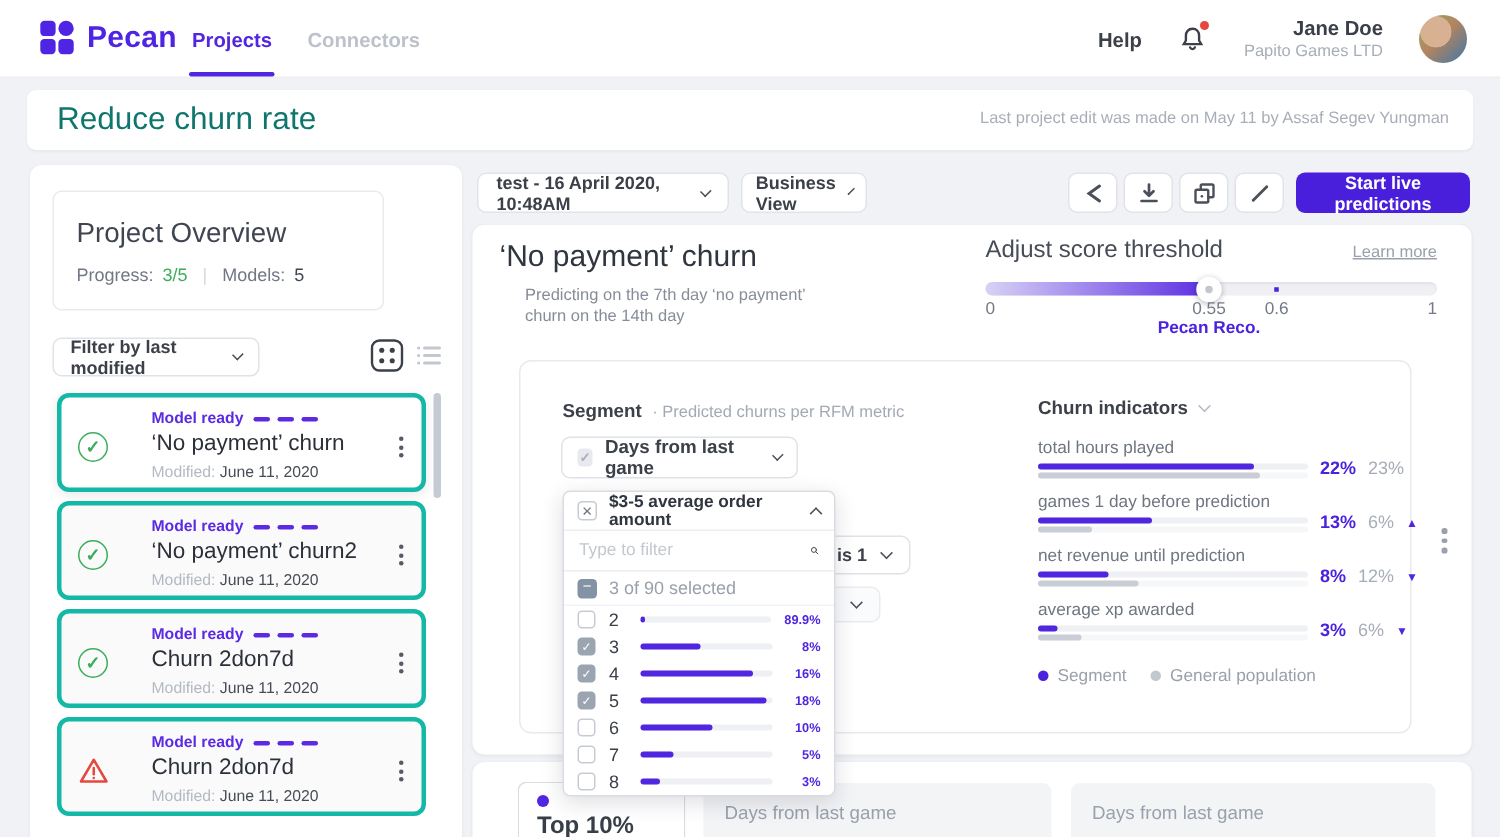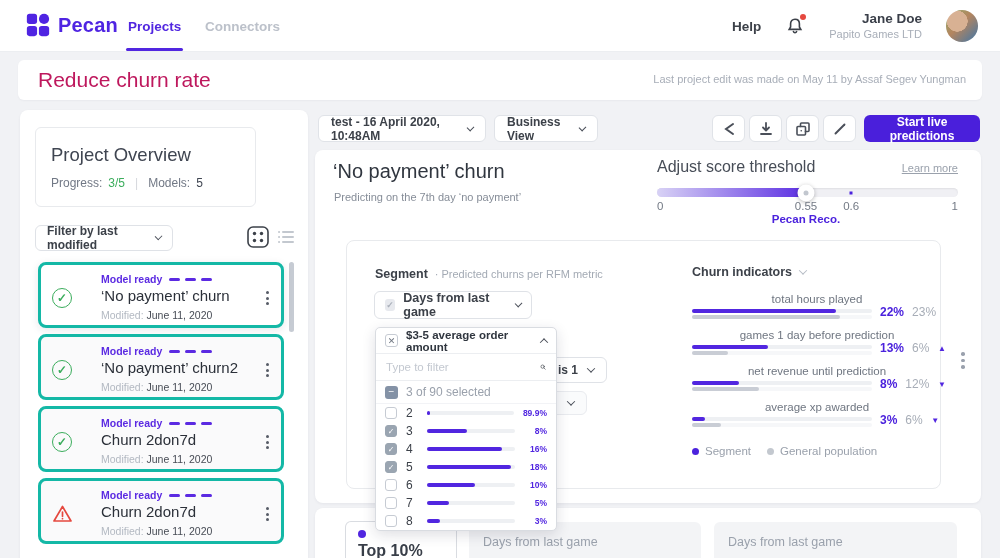--- a/index.html
+++ b/index.html
@@ -21,21 +21,21 @@
   .bell .dot { position:absolute; right:-1px; top:-2px; width:6px; height:6px; background:#e5483f; border-radius:50%; }
   .userblock { text-align:right; line-height:1.2; }
   .user-name { font-size:13.5px; font-weight:bold; color:#3a3f49; }
   .user-org { font-size:11px; color:#a8aeb8; }
   .avatar { width:32px; height:32px; border-radius:50%; background:
     radial-gradient(circle at 35% 35%, #d8b193 0 35%, transparent 36%),
     linear-gradient(135deg,#8fae6b 0%, #b4855f 45%, #3f76a8 100%); }
 
   
   .band { position:absolute; left:18px; top:60px; width:964px; height:40px; background:#fff; border-radius:6px; box-shadow:0 1px 2px rgba(30,30,60,.04); }
-  .band-title { position:absolute; left:20px; top:8px; font-size:21px; color:#be185d; font-weight:500; }
+  .band-title { position:absolute; left:20px; top:8px; font-size:21px; color:#0f766e; font-weight:500; }
   .band-note { position:absolute; right:16px; top:13px; font-size:11px; color:#a8aeb8; }
 
   
   .sidebar { position:absolute; left:20px; top:110px; width:288px; height:460px; background:#fff; border-radius:8px; box-shadow:0 1px 3px rgba(30,30,60,.06); }
   .ov-box { position:absolute; left:15px; top:17px; width:221px; height:80px; border:1px solid #e8eaed; border-radius:6px; }
   .ov-title { position:absolute; left:15px; top:16px; font-size:18.5px; color:#3f4551; }
   .ov-meta { position:absolute; left:15px; top:48px; font-size:12px; color:#717885; display:flex; gap:6px; align-items:center; }
   .ov-progress { color:#3bad5c; }
   .ov-div { color:#d5d8dd; margin:0 4px; }
   .ov-num { color:#3f4551; }
@@ -54,29 +54,29 @@
   .m-name { position:absolute; left:60px; top:22px; font-size:15px; color:#2b3039; }
   .m-mod { position:absolute; left:60px; top:44px; font-size:10.5px; color:#b3b9c2; }
   .m-mod b { color:#474c55; font-weight:500; }
   .kebab { position:absolute; right:12px; top:26px; display:flex; flex-direction:column; gap:2.5px; }
   .kebab i { width:3px; height:3px; border-radius:50%; background:#565b66; }
   .check-circle { width:20px; height:20px; border:1.8px solid #3bad5c; border-radius:50%; color:#3bad5c; font-size:12px; font-weight:bold; display:flex; align-items:center; justify-content:center; }
 
   
   .tbtn { position:absolute; top:115px; height:27px; background:#fff; border:1px solid #e0e3e8; border-radius:6px; display:flex; align-items:center; gap:10px; padding:0 12px; font-size:12px; font-weight:bold; color:#3c4149; }
   #dd-version { left:318px; width:168px; }
-  #dd-view { left:494px; width:104px; justify-content:center; }
+  #dd-view { left:494px; width:84px; justify-content:center; }
   .icon-btn { position:absolute; top:115px; width:33px; height:27px; background:#fff; border:1px solid #e0e3e8; border-radius:6px; display:flex; align-items:center; justify-content:center; }
   #btn-share{left:712px} #btn-download{left:749px} #btn-copy{left:786px} #btn-edit{left:823px}
   .primary-btn { position:absolute; left:864px; top:115px; width:116px; height:27px; background:#4a1fdb; border-radius:6px; color:#fff; font-size:12px; font-weight:bold; display:flex; align-items:center; justify-content:center; border:none; }
 
   
   .panel { position:absolute; left:315px; top:150px; width:666px; height:353px; background:#fff; border-radius:8px; box-shadow:0 1px 3px rgba(30,30,60,.06); }
   .p-title { position:absolute; left:18px; top:10px; font-size:20px; font-weight:500; color:#30363f; }
-  .p-sub { position:absolute; left:19px; top:40px; font-size:11px; color:#868d98; line-height:1.3; }
+  .p-sub { position:absolute; left:35px; top:40px; font-size:11px; color:#868d98; line-height:1.3; }
 
   .thr { position:absolute; left:342px; top:8px; width:301px; }
   .thr-title { font-size:16px; color:#474d57; }
   .thr-learn { position:absolute; right:0; top:4px; font-size:11px; color:#9aa1ac; text-decoration:underline; }
   .track { position:absolute; left:0; top:30px; width:301px; height:9px; border-radius:6px; background:#f0f0f4; box-shadow:inset 0 1px 2px rgba(0,0,0,.07); }
   .fill { height:100%; border-radius:6px 0 0 6px; background:linear-gradient(90deg,#d8d2f5,#5b2ee2); }
   .handle { position:absolute; top:50%; width:17px; height:17px; background:#fff; border-radius:50%; box-shadow:0 1px 4px rgba(0,0,0,.28); transform:translate(-50%,-50%); display:flex; align-items:center; justify-content:center; }
   .handle i { width:5px; height:5px; border-radius:50%; background:#c2c7cf; }
   .reco-dot { position:absolute; top:50%; width:3px; height:3px; background:#4b22dd; transform:translate(-50%,-50%); }
   .thr-lab { position:absolute; top:42px; font-size:11.5px; color:#737a85; }
@@ -91,21 +91,21 @@
   .seg-dd { position:absolute; left:27px; top:50px; width:158px; height:28px; border:1px solid #dfe2e7; border-radius:6px; background:#fff; display:flex; align-items:center; gap:8px; padding:0 10px; font-size:12.5px; font-weight:bold; color:#3c4149; }
   .mini-cb { width:12px; height:12px; border-radius:3px; background:#e7e9ee; color:#aab0ba; font-size:9px; display:flex; align-items:center; justify-content:center; }
   .seg-dd .chev { margin-left:auto; }
 
   .is-dd { position:absolute; left:152px; top:116px; width:108px; height:26px; border:1px solid #dfe2e7; border-radius:6px; background:#fff; display:flex; align-items:center; justify-content:flex-end; gap:10px; padding:0 12px; font-size:12px; font-weight:bold; color:#3c4149; z-index:2; }
   .dd2-ghost { position:absolute; left:152px; top:150px; width:88px; height:24px; border:1px solid #e9ebef; border-radius:6px; background:#fafbfc; display:flex; align-items:center; justify-content:flex-end; padding:0 12px; z-index:2; }
 
   
   .ci { position:absolute; left:344px; top:0; width:251px; height:100%; }
   .ci-title { position:absolute; left:1px; top:24px; font-size:12.5px; font-weight:bold; color:#3c4149; display:flex; gap:8px; align-items:center; }
-  .ind { position:absolute; left:1px; width:250px;text-align:center; }
+  .ind { position:absolute; left:1px; width:250px; }
   #ind0{top:52px} #ind1{top:88px} #ind2{top:124px} #ind3{top:160px}
   .ind-label { font-size:11.5px; color:#6f7681; }
   .ind-track { position:absolute; left:0; top:16px; width:180px; height:4px; background:#eef0f3; border-radius:3px; }
   .ind-fill { height:100%; border-radius:3px; background:#5126e0; }
   .pop-track { position:absolute; left:0; top:22px; width:180px; height:4px; background:#f6f7f9; border-radius:3px; }
   .pop-fill { height:100%; border-radius:3px; background:#c9cdd5; }
   .ind-vals { position:absolute; left:188px; top:12px; display:flex; gap:8px; align-items:center; font-size:12px; }
   .v-seg { font-weight:bold; color:#4b22dd; }
   .v-pop { color:#a7adb7; }
   .v-trend { font-size:8px; color:#5126e0; width:9px; }
@@ -335,20 +335,21 @@
     <svg width="16" height="16" viewBox="0 0 16 16" fill="none" stroke="#4a4f59" stroke-width="1.9" stroke-linecap="round">
       <path d="M3.5 12.5 L12.5 3.5"></path>
     </svg>
   </div>
   <button class="primary-btn">Start live predictions</button>
 
   <section class="panel">
     <div class="p-title">‘No payment’ churn</div>
     <div class="p-sub">
       <div>Predicting on the 7th day ‘no payment’</div>
+      <div>churn on the 14th day</div>
     </div>
 
     <div class="thr">
       <div class="thr-title">Adjust score threshold</div>
       <a class="thr-learn">Learn more</a>
       <div class="track">
         <div class="fill" style="width: 49.5%;"></div>
         <div class="handle" style="left: 49.5%;">
             <i></i>
           </div>

